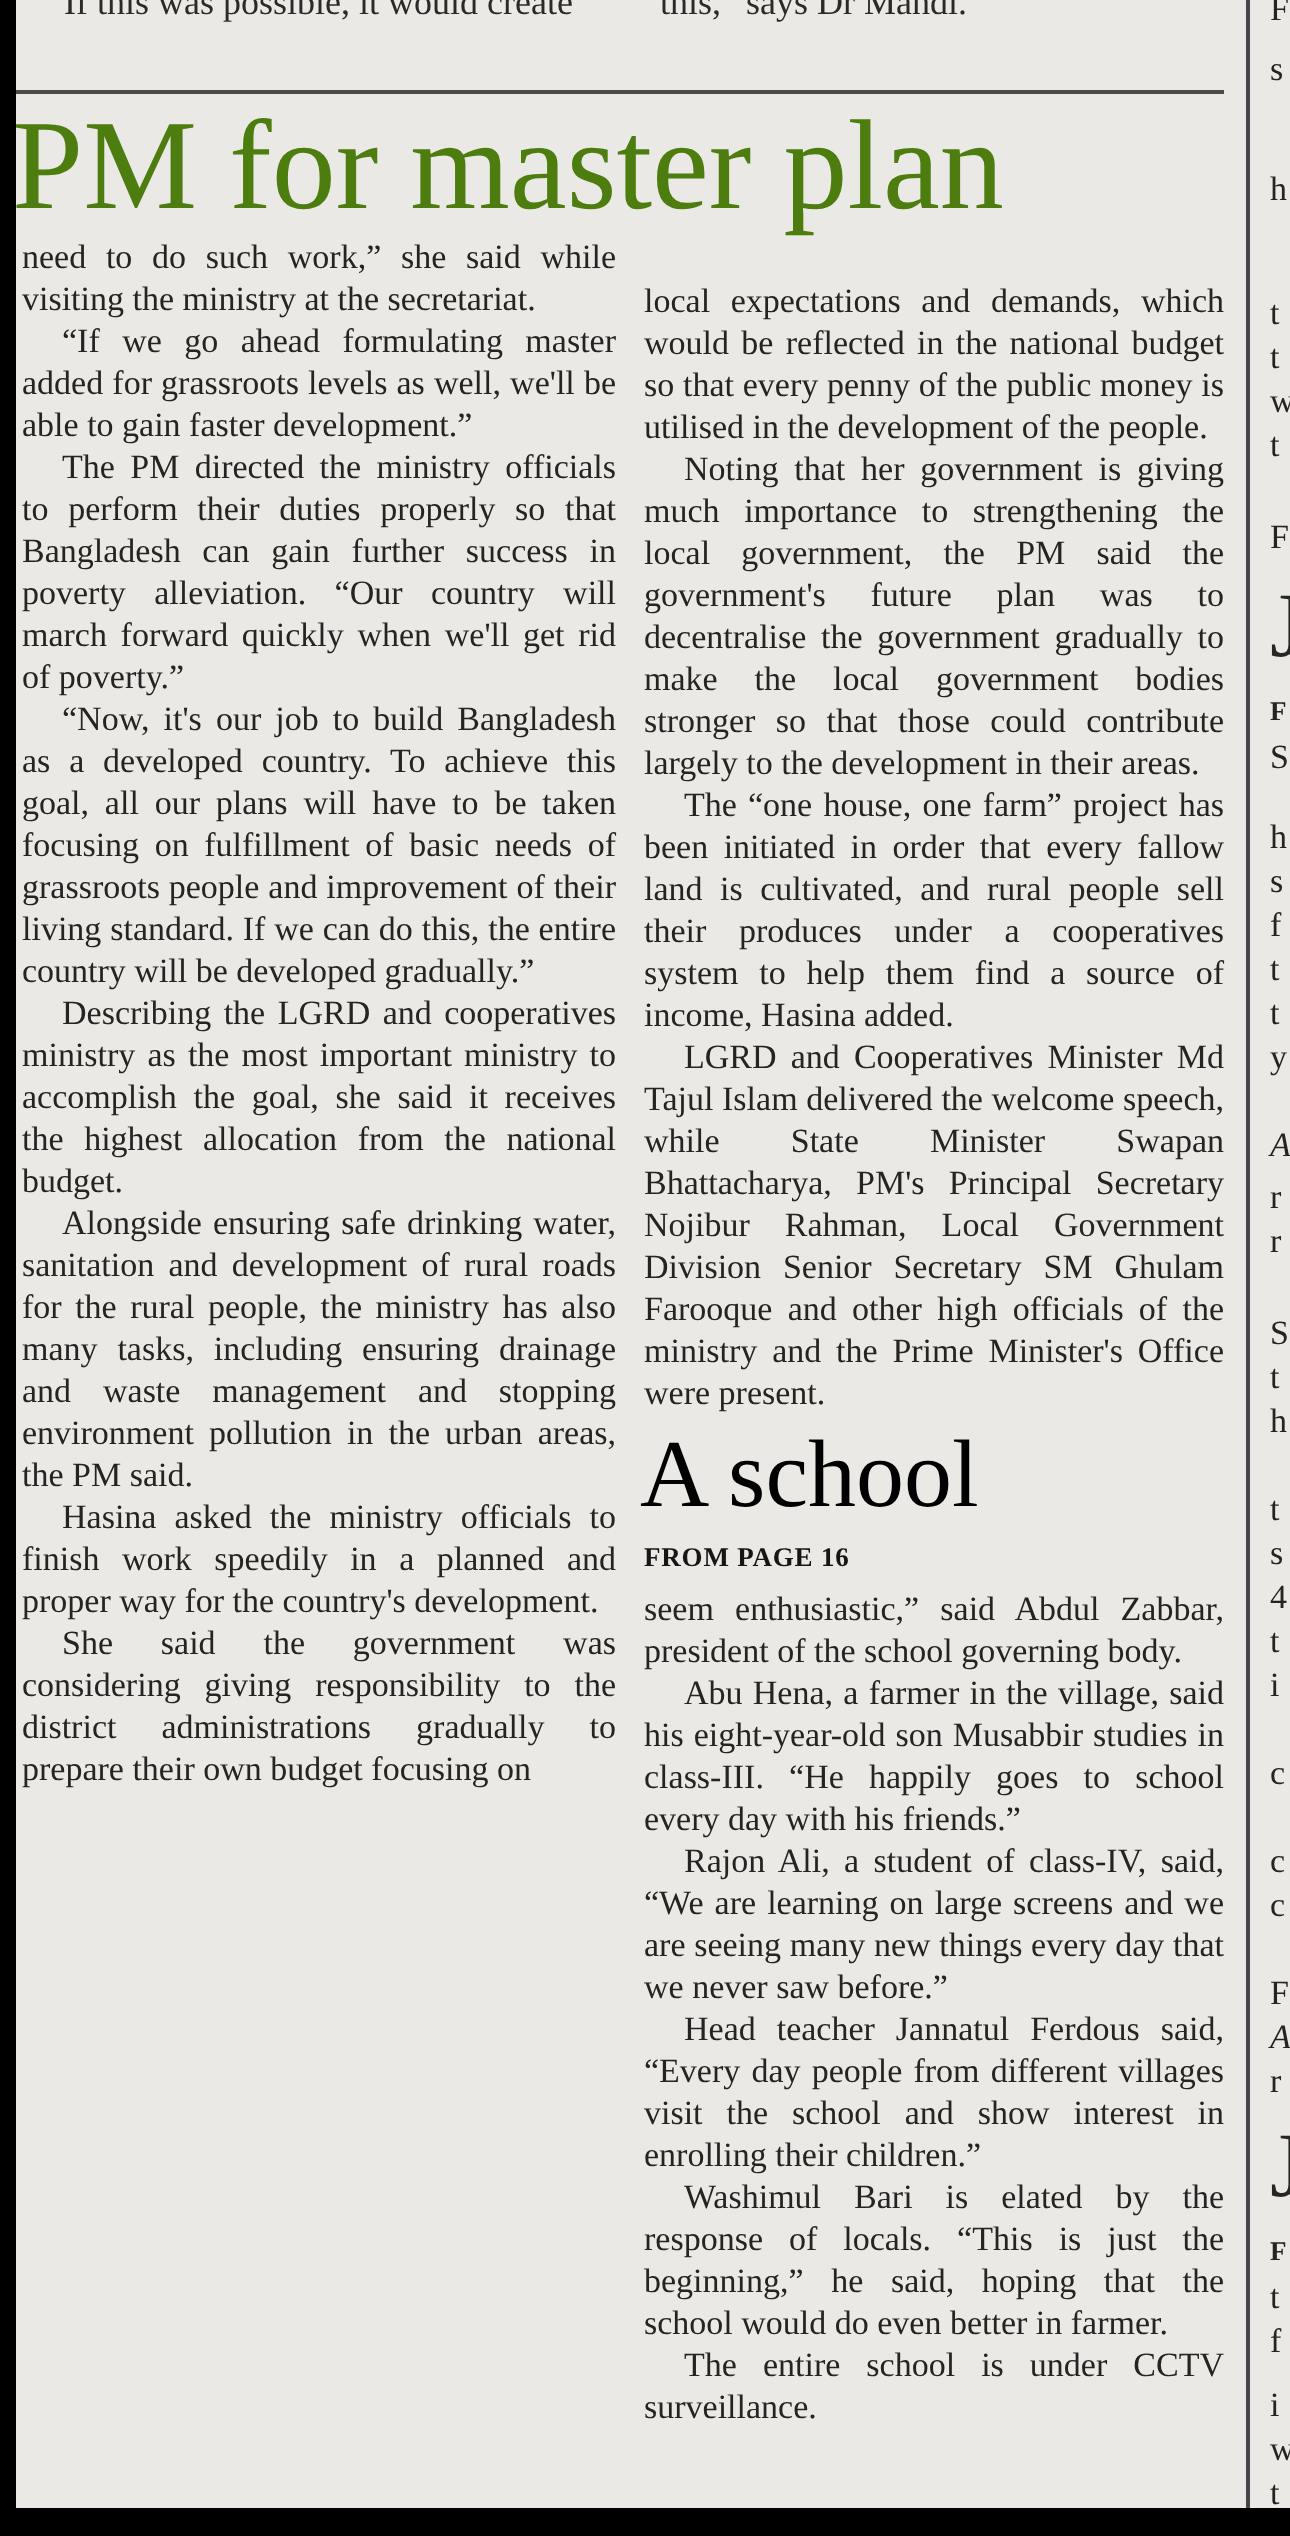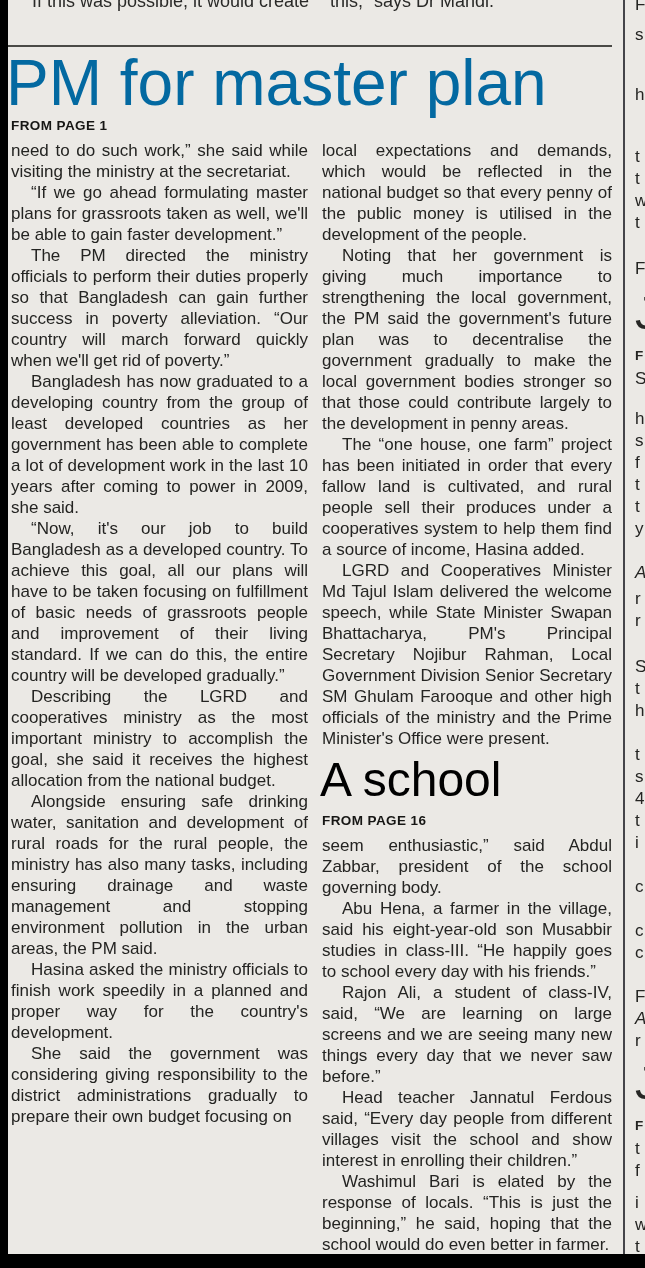--- a/index.html
+++ b/index.html
@@ -2,36 +2,36 @@
 <html lang="en"><head>
 <meta charset="utf-8">
 <style>
   html,body{margin:0;padding:0;}
   body{background:#444;}
   #canvas{
     position:relative;
     width:645px;height:1268px;
     background:#ebe9e5;
     overflow:hidden;
-    font-family:Liberation Sans, sans-serif;
+    font-family:Liberation Serif, serif;
     color:#21211f;
   }
   
   .bar-left{position:absolute;left:0;top:0;width:8px;height:1268px;background:#000;}
   .bar-bottom{position:absolute;left:0;top:1254px;width:645px;height:14px;background:#000;}
   
   .cut-top{position:absolute;left:8px;top:0;width:614px;height:16px;overflow:hidden;}
   .cut-top span{position:absolute;top:-9px;font-size:18px;white-space:nowrap;color:#2a2a28;}
   .cut-left{left:24px;}
   .cut-right{left:322px;}
   .top-rule{position:absolute;left:8px;top:45px;width:604px;height:2px;background:#4a4a46;}
   
   .headline-pm{
     position:absolute;left:6px;top:48px;width:610px;
-    font-size:64px;line-height:70px;font-weight:normal;color:#0369a1;
+    font-size:64px;line-height:70px;font-weight:normal;color:#4d7c0f;
     letter-spacing:0px;white-space:nowrap;margin:0;
   }
   
   .col{position:absolute;top:118px;}
   .col1{left:11px;width:297px;}
   .col2{left:322px;top:140px;width:290px;}
   .frompage{font-size:13.5px;font-weight:bold;letter-spacing:.4px;color:#14141212;color:#161614;margin:0 0 7px 0;}
   .col p{
     margin:0;font-size:17px;line-height:21px;
     text-align:justify;text-justify:inter-word;
@@ -60,35 +60,33 @@
   <div class="cut-top">
     <span class="cut-left">If this was possible, it would create</span>
     <span class="cut-right">this,” says Dr Mahdi.</span>
   </div>
 
   <div class="top-rule"></div>
 
   <h1 class="headline-pm">PM for master plan</h1>
 
   <div class="col col1">
-    <div class="frompage">FROM PAGE 1</div>
     <p class="noindent">need to do such work,” she said while visiting the ministry at the secretariat.</p>
-    <p>“If we go ahead formulating master plans for grassroots taken as well, we'll be able to gain faster development.”</p>
+    <p>“If we go ahead formulating master added for grassroots levels as well, we'll be able to gain faster development.”</p>
     <p>The PM directed the ministry officials to perform their duties properly so that Bangladesh can gain further success in poverty alleviation. “Our country will march forward quickly when we'll get rid of poverty.”</p>
-    <p>Bangladesh has now graduated to a developing country from the group of least developed countries as her government has been able to complete a lot of development work in the last 10 years after coming to power in 2009, she said.</p>
     <p>“Now, it's our job to build Bangladesh as a developed country. To achieve this goal, all our plans will have to be taken focusing on fulfillment of basic needs of grassroots people and improvement of their living standard. If we can do this, the entire country will be developed gradually.”</p>
     <p>Describing the LGRD and cooperatives ministry as the most important ministry to accomplish the goal, she said it receives the highest allocation from the national budget.</p>
     <p>Alongside ensuring safe drinking water, sanitation and development of rural roads for the rural people, the ministry has also many tasks, including ensuring drainage and waste management and stopping environment pollution in the urban areas, the PM said.</p>
     <p>Hasina asked the ministry officials to finish work speedily in a planned and proper way for the country's development.</p>
     <p>She said the government was considering giving responsibility to the district administrations gradually to prepare their own budget focusing on</p>
   </div>
 
   <div class="col col2">
     <p class="noindent">local expectations and demands, which would be reflected in the national budget so that every penny of the public money is utilised in the development of the people.</p>
-    <p>Noting that her government is giving much importance to strengthening the local government, the PM said the government's future plan was to decentralise the government gradually to make the local government bodies stronger so that those could contribute largely to the development in penny areas.</p>
+    <p>Noting that her government is giving much importance to strengthening the local government, the PM said the government's future plan was to decentralise the government gradually to make the local government bodies stronger so that those could contribute largely to the development in their areas.</p>
     <p>The “one house, one farm” project has been initiated in order that every fallow land is cultivated, and rural people sell their produces under a cooperatives system to help them find a source of income, Hasina added.</p>
     <p>LGRD and Cooperatives Minister Md Tajul Islam delivered the welcome speech, while State Minister Swapan Bhattacharya, PM's Principal Secretary Nojibur Rahman, Local Government Division Senior Secretary SM Ghulam Farooque and other high officials of the ministry and the Prime Minister's Office were present.</p>
 
     <h2 class="headline-school">A school</h2>
     <div class="frompage">FROM PAGE 16</div>
     <p class="noindent">seem enthusiastic,” said Abdul Zabbar, president of the school governing body.</p>
     <p>Abu Hena, a farmer in the village, said his eight-year-old son Musabbir studies in class-III. “He happily goes to school every day with his friends.”</p>
     <p>Rajon Ali, a student of class-IV, said, “We are learning on large screens and we are seeing many new things every day that we never saw before.”</p>
     <p>Head teacher Jannatul Ferdous said, “Every day people from different villages visit the school and show interest in enrolling their children.”</p>
     <p>Washimul Bari is elated by the response of locals. “This is just the beginning,” he said, hoping that the school would do even better in farmer.</p>

